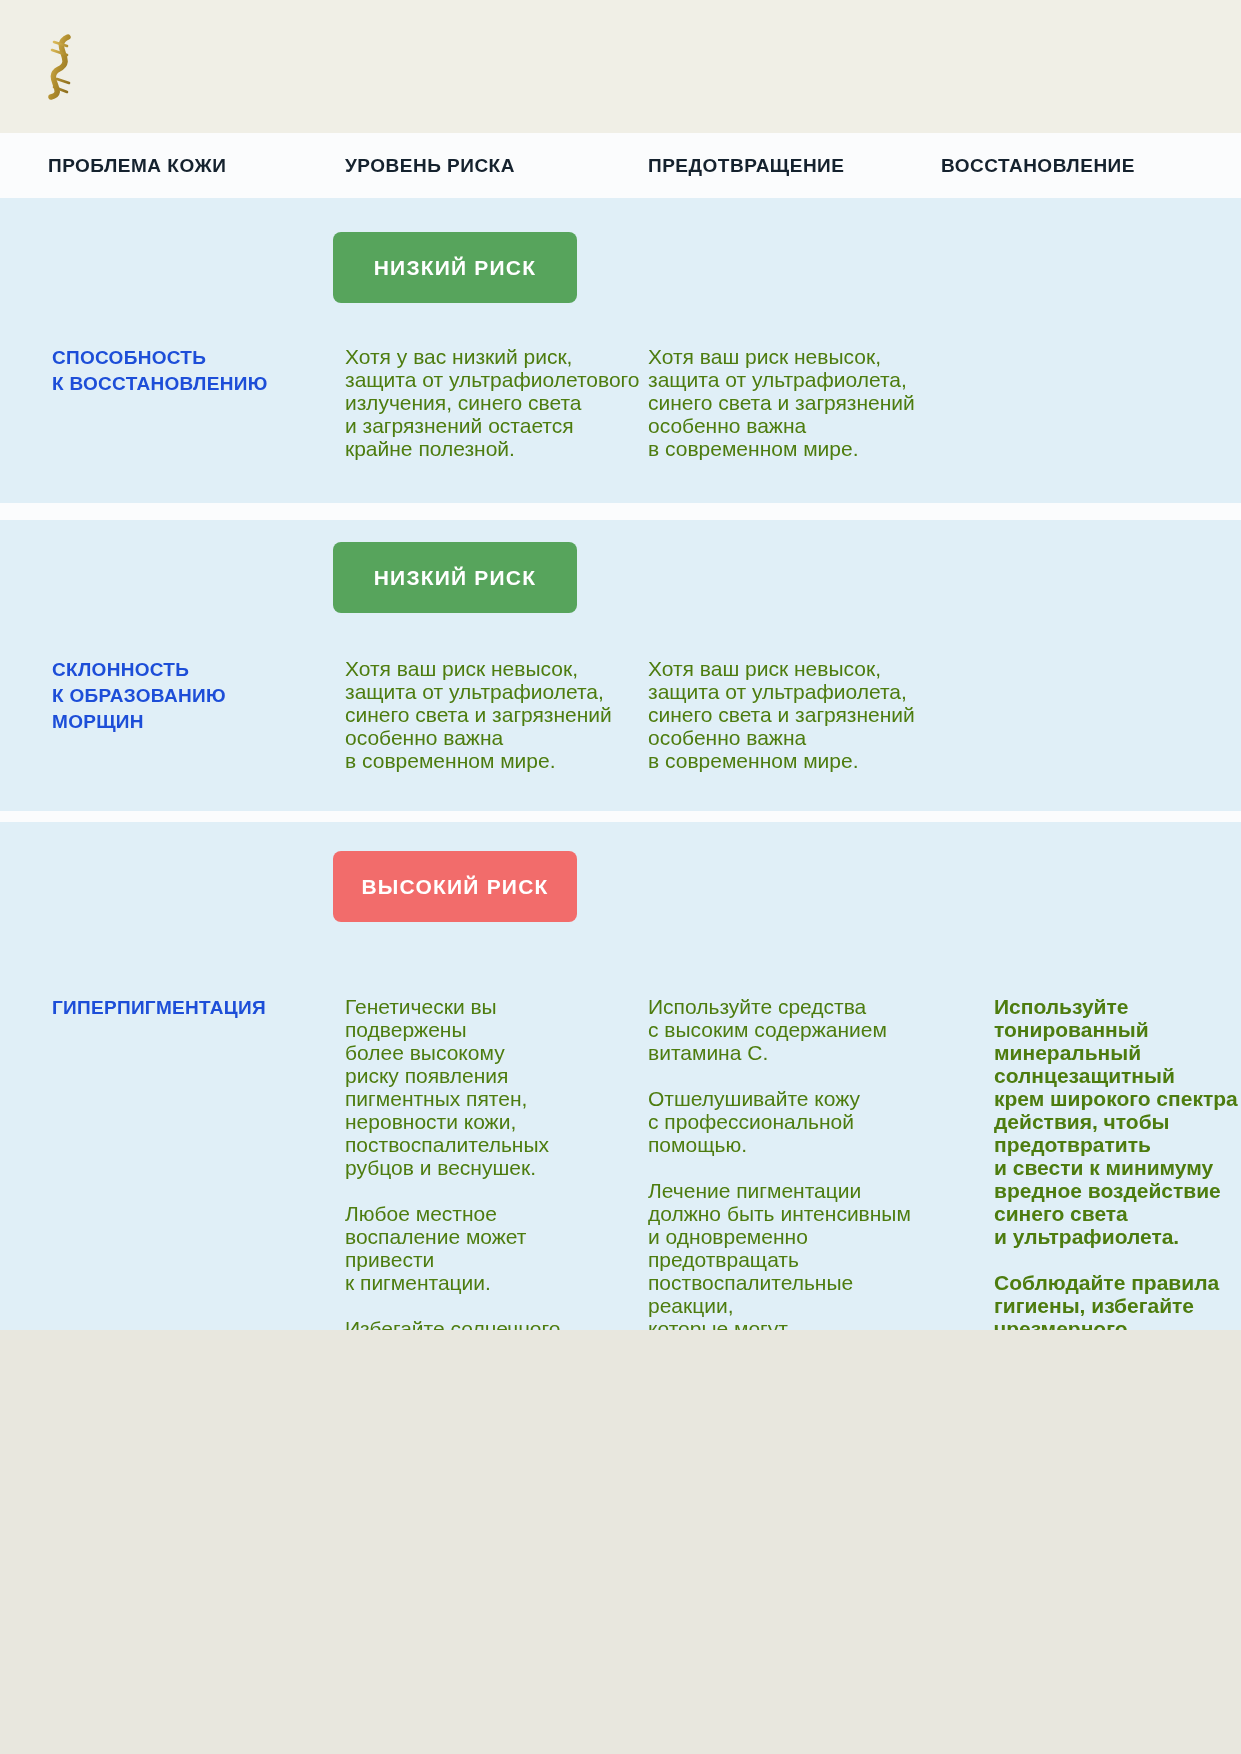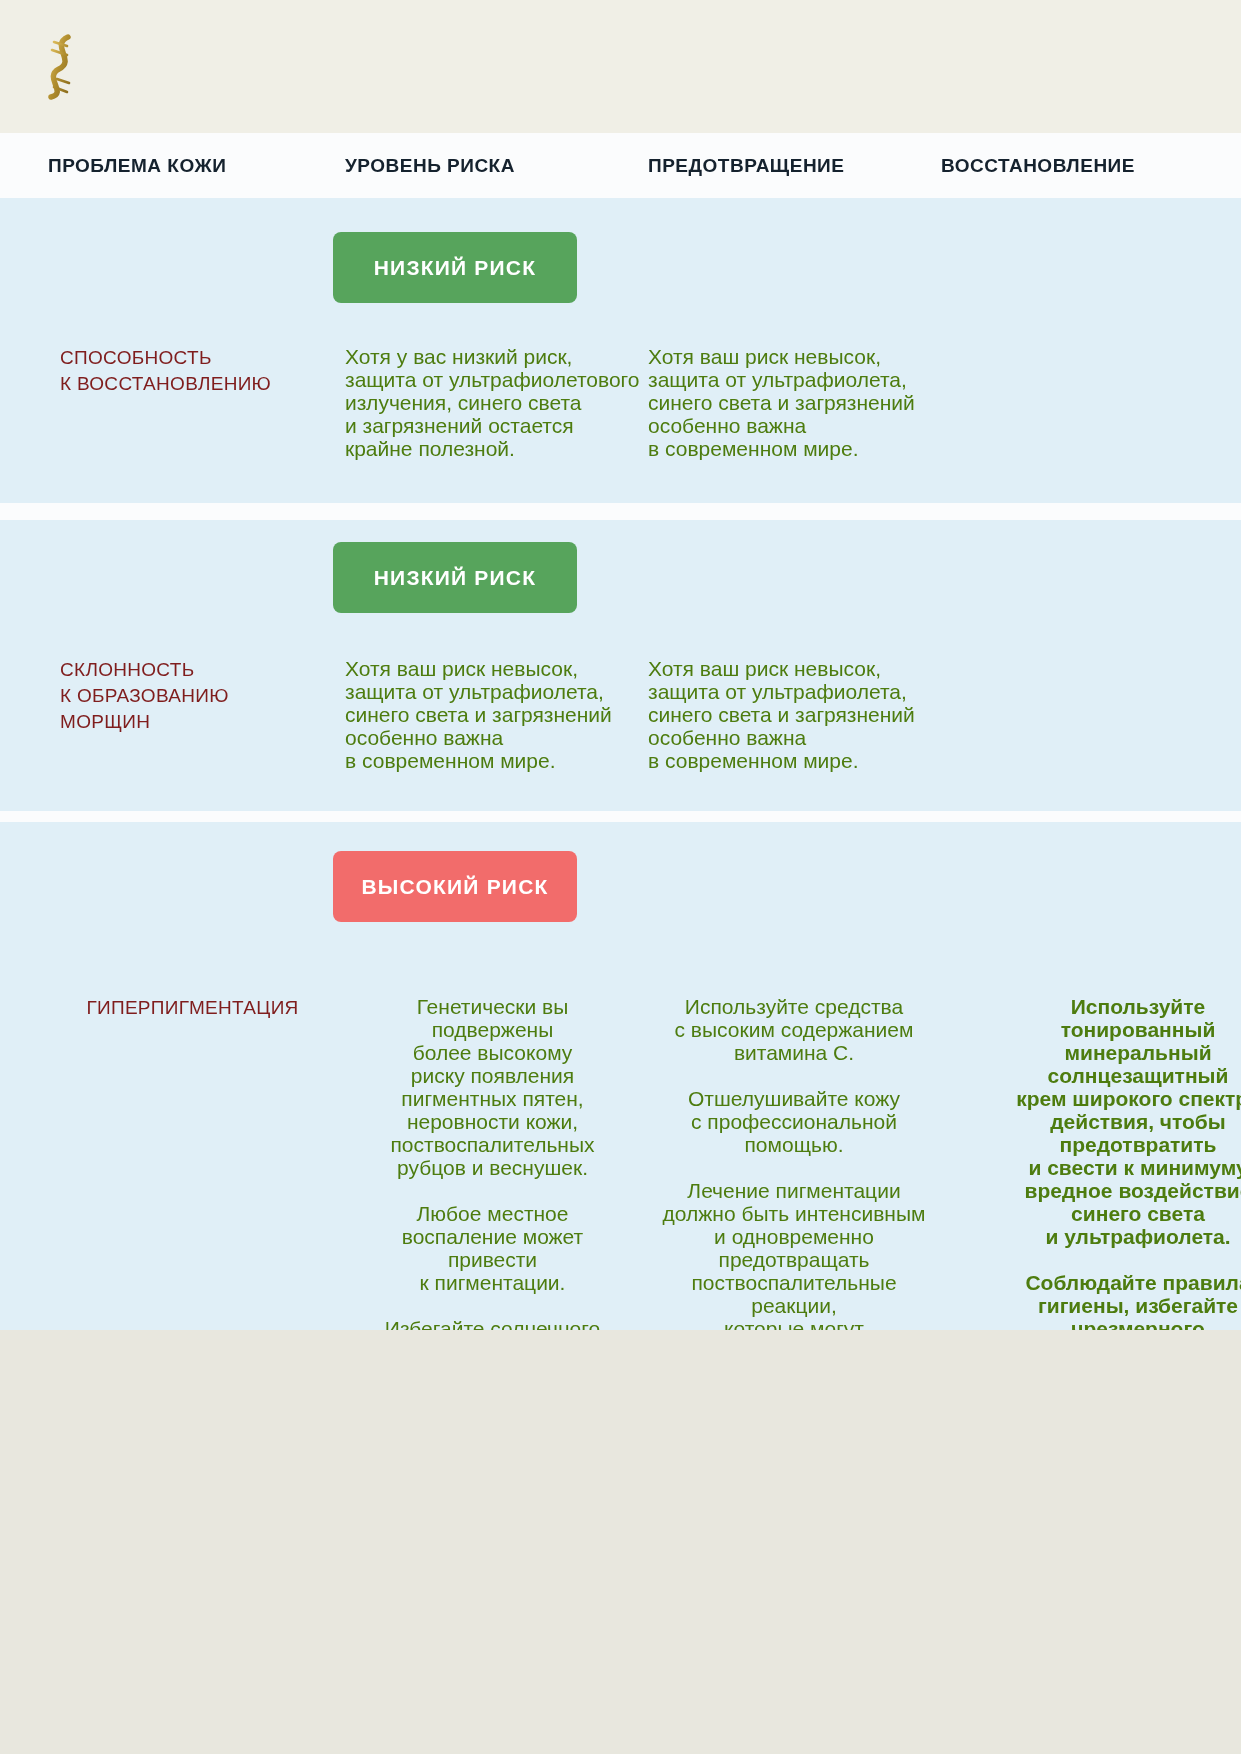--- a/index.html
+++ b/index.html
@@ -13,35 +13,35 @@
 
   .hdr-label {
     position:absolute; top:133px; height:65px; display:flex; align-items:center;
     font-weight:bold; font-size:19px; letter-spacing:.5px; color:#15222e; white-space:nowrap;
   }
   .hc1 { left:48px; } .hc2 { left:345px; } .hc3 { left:648px; } .hc4 { left:941px; }
 
   .card { position:absolute; left:0; width:1241px; background:#e0eff7; }
   .card1 { top:198px; height:305px; }
   .card2 { top:520px; height:291px; }
-  .card3 { top:822px; height:827px;text-align:center; }
+  .card3 { top:822px; height:827px; }
 
   .badge {
     position:absolute; left:333px; width:244px; height:71px; border-radius:8px;
     display:flex; align-items:center; justify-content:center;
     color:#ffffff; font-weight:bold; font-size:21px; letter-spacing:1.2px; white-space:nowrap;
   }
   .card1 .badge { top:34px; }
   .card2 .badge { top:22px; }
   .card3 .badge { top:29px; }
 
   .problem {
-    position:absolute; left:60px; width:265px;
-    font-weight:normal; font-size:19px; line-height:26px; letter-spacing:.3px;
-    color:#7f1d1d; white-space:pre-line;
+    position:absolute; left:52px; width:265px;
+    font-weight:bold; font-size:19px; line-height:26px; letter-spacing:.3px;
+    color:#1d4ed8; white-space:pre-line;
   }
   .cell {
     position:absolute; font-size:21px; line-height:23px;
     color:#4d7c0f; white-space:pre-line;
   }
   .c2 { left:345px; width:295px; }
   .c3 { left:648px; width:292px; }
   .c4 { left:994px; width:288px;font-weight:bold; }
   .card1 .problem, .card1 .cell { top:147px; }
   .card2 .problem, .card2 .cell { top:137px; }

